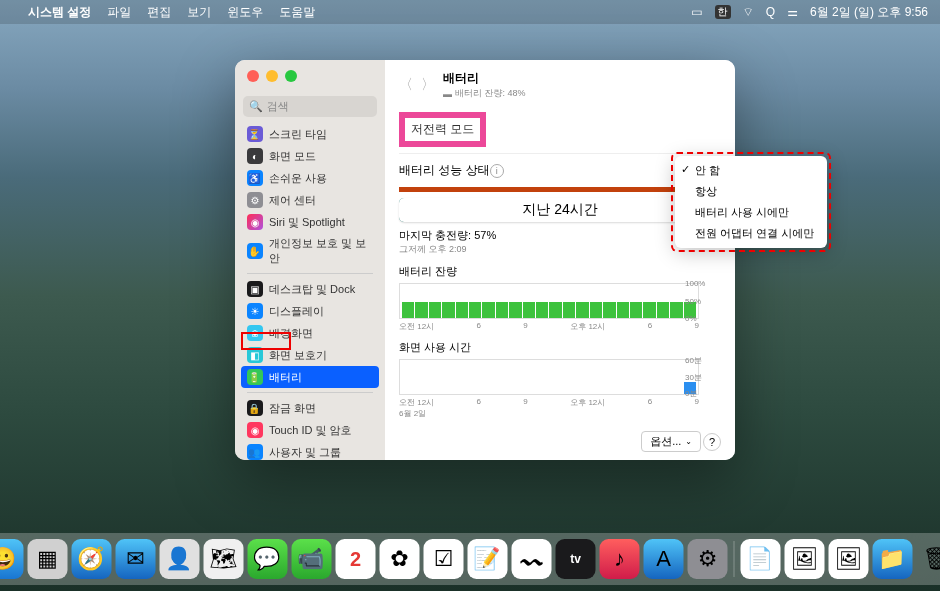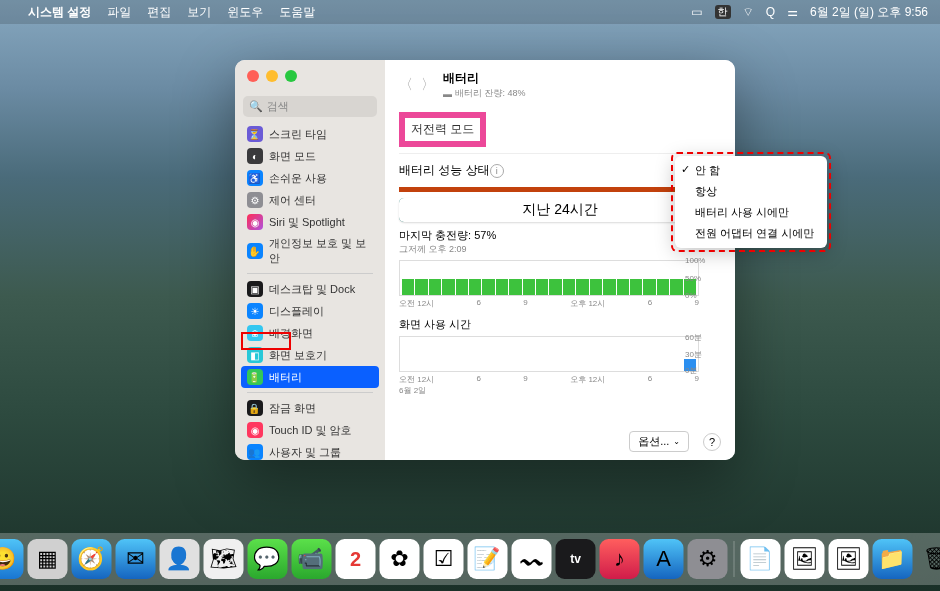--- a/index.html
+++ b/index.html
@@ -46,21 +46,21 @@
 .charge-sub { font-size:9px; color:#888; }
 .chart-title { font-size:11px; margin-top:8px; }
 .chart-wrap { position:relative; height:36px; margin-top:4px; }
 .chart { position:absolute; left:0; right:22px; top:0; bottom:0; border:1px solid #ddd; }
 .y-labels { position:absolute; right:16px; top:-4px; bottom:-4px; width:20px; font-size:8px; color:#888; display:flex; flex-direction:column; justify-content:space-between; text-align:left; }
 .bars { display:flex; align-items:flex-end; height:100%; padding:0 2px; gap:1px; }
 .bars div { flex:1; background:#3dc23d; }
 .x-labels { display:flex; justify-content:space-between; font-size:8px; color:#888; margin-top:2px; padding-right:22px; }
 .x-date { font-size:8px; color:#888; }
 .screen-chart .bars div { background:#2b8ff0; }
-.footer { position:absolute; bottom:8px; right:14px; display:flex; gap:14px; align-items:center; }
+.footer { position:absolute; bottom:8px; right:14px; display:flex; gap:2px; align-items:center; }
 .opt-btn { font-size:11px; background:#fff; border:1px solid #ccc; border-radius:4px; padding:2px 8px; display:flex; align-items:center; gap:4px; }
 .help-btn { width:18px; height:18px; border-radius:50%; border:1px solid #ccc; font-size:11px; display:flex; align-items:center; justify-content:center; }
 
 
 .dropdown { position:absolute; top:96px; right:-92px; width:152px; background:#fff; border-radius:6px; box-shadow:0 4px 20px rgba(0,0,0,0.25); padding:4px 0; z-index:20; }
 .dd-item { font-size:11px; padding:3px 10px 3px 20px; position:relative; cursor:default; }
 .dd-item.checked::before { content:"✓"; position:absolute; left:6px; }
 .dd-highlight { position:absolute; top:-4px; left:-4px; right:-4px; bottom:-4px; border:2px dashed #e00; border-radius:6px; pointer-events:none; }
 
 
@@ -190,20 +190,21 @@
       <span class="info-btn">i</span>
     </div>
 
     <div class="seg">
       <div class="active">지난 24시간</div>
     </div>
 
     <div class="charge-info">마지막 충전량: 57%</div>
     <div class="charge-sub">그저께 오후 2:09</div>
 
+    <div class="chart-title">배터리 잔량</div>
     <div class="chart-wrap">
       <div class="chart">
           <div class="bars" id="chart1">
             <div style="height: 48%;"></div>
             <div style="height: 48%;"></div>
             <div style="height: 48%;"></div>
             <div style="height: 48%;"></div>
             <div style="height: 48%;"></div>
             <div style="height: 48%;"></div>
             <div style="height: 48%;"></div>

